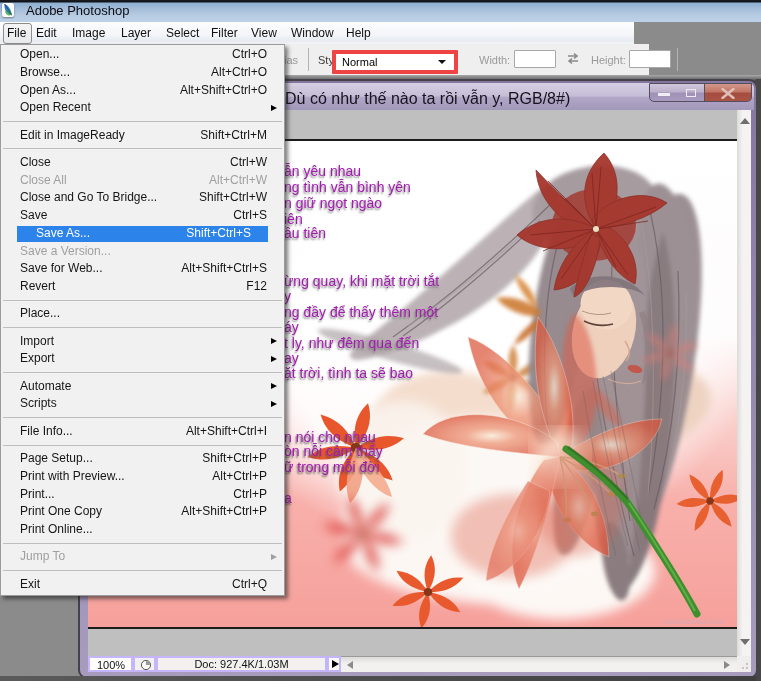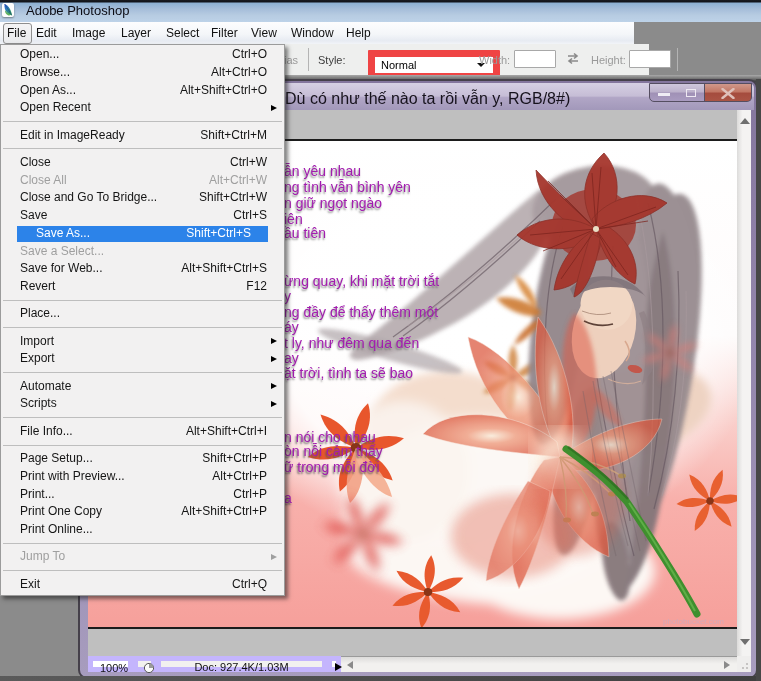--- a/index.html
+++ b/index.html
@@ -49,21 +49,21 @@
   
   #client{left:88px;top:110px;width:663px;height:562px;background:#bfbfbf;}
 
   
   #vsb{left:737px;top:110px;width:14px;height:546px;background:linear-gradient(90deg,#dcdbda 0,#f4f3f2 40%);}
   #hsb{left:341px;top:656px;width:396px;height:16px;background:linear-gradient(#dcdbda 0,#f2f1ef 45%);border-top:1px solid #9a9a9a;box-sizing:border-box;}
   #corner{left:737px;top:656px;width:14px;height:16px;background:#efeeed;}
   .arr{position:absolute;width:0;height:0;}
 
   
-  .sbox{position:absolute;top:656px;height:16px;background:#f2f1ef;border:5px solid #c4b5fd;font-size:11px;color:#111;box-sizing:border-box;}
+  .sbox{position:absolute;top:656px;height:16px;background:#f2f1ef;border:2px solid #c4b5fd;font-size:11px;color:#111;box-sizing:border-box;}
 
   
   #filemenu{left:0;top:44px;width:283px;background:#f2f1f1;border:1px solid #9b9b9b;
     box-shadow:3px 3px 4px rgba(25,25,25,.55);padding:1px 0 2px 0;font-size:12px;color:#151515;}
   .mi{position:relative;height:17.75px;line-height:17.75px;padding-left:19px;}
   .mi .sc{position:absolute;right:17px;top:0;}
   .mi.dis{color:#9f9f9f;}
   .mi.hl{background:#2c83e9;color:#fff;margin:1px 16px;height:15.75px;line-height:15.75px;}
   .msep{height:9.55px;position:relative;}
   .msep:after{content:"";position:absolute;left:2px;right:2px;top:4px;height:1px;background:#bebebe;}
@@ -110,21 +110,21 @@
       <span style="left:211px">Filter</span>
     <span style="left:251px">View</span>
       <span style="left:291px">Window</span>
     <span style="left:346px">Help</span>
   </div>
 
   <div class="abs" id="optbar">
     <span class="abs" style="left:284px;top:10px;color:#9a9a9a">ias</span>
     <div class="sep" style="left:308px"></div>
     <span class="abs" style="left:318px;top:10px">Style:</span>
-    <div class="obox" style="left:368px;top:6px;width:118px;height:16px;border:7px solid #ef4444;">
+    <div class="obox" style="left:332px;top:6px;width:118px;height:16px;border:4px solid #ef4444;">
       <span class="abs" style="left:6px;top:2px;color:#000">Normal</span>
       <span class="abs" style="right:8px;top:6px;width:0;height:0;border-top:4.5px solid #111;border-left:4px solid transparent;border-right:4px solid transparent;"></span>
     </div>
     <span class="abs" style="left:479px;top:10px;color:#9a9a9a">Width:</span>
     <div class="obox" style="left:514px;top:6px;width:40px;height:16px;"></div>
     <svg class="abs" style="left:566px;top:8px" width="14" height="13" viewBox="0 0 14 13">
       <path d="M2 4h8M8 1.5 11 4 8 6.5" stroke="#8a8a8a" stroke-width="1.6" fill="none"></path>
       <path d="M12 9H4M6 6.5 3 9l3 2.5" stroke="#8a8a8a" stroke-width="1.6" fill="none"></path>
     </svg>
     <span class="abs" style="left:591px;top:10px;color:#9a9a9a">Height:</span>
@@ -397,21 +397,21 @@
     <div class="mi">Open As...<span class="sc">Alt+Shift+Ctrl+O</span></div>
     <div class="mi sub">Open Recent</div>
     <div class="msep"></div>
     <div class="mi">Edit in ImageReady<span class="sc">Shift+Ctrl+M</span></div>
     <div class="msep"></div>
     <div class="mi">Close<span class="sc">Ctrl+W</span></div>
     <div class="mi dis">Close All<span class="sc">Alt+Ctrl+W</span></div>
     <div class="mi">Close and Go To Bridge...<span class="sc">Shift+Ctrl+W</span></div>
     <div class="mi">Save<span class="sc">Ctrl+S</span></div>
     <div class="mi hl">Save As...<span class="sc">Shift+Ctrl+S</span></div>
-    <div class="mi dis">Save a Select...</div>
+    <div class="mi dis">Save a Version...</div>
     <div class="mi">Save for Web...<span class="sc">Alt+Shift+Ctrl+S</span></div>
     <div class="mi">Revert<span class="sc">F12</span></div>
     <div class="msep"></div>
     <div class="mi">Place...</div>
     <div class="msep"></div>
     <div class="mi sub">Import</div>
     <div class="mi sub">Export</div>
     <div class="msep"></div>
     <div class="mi sub">Automate</div>
     <div class="mi sub">Scripts</div>

